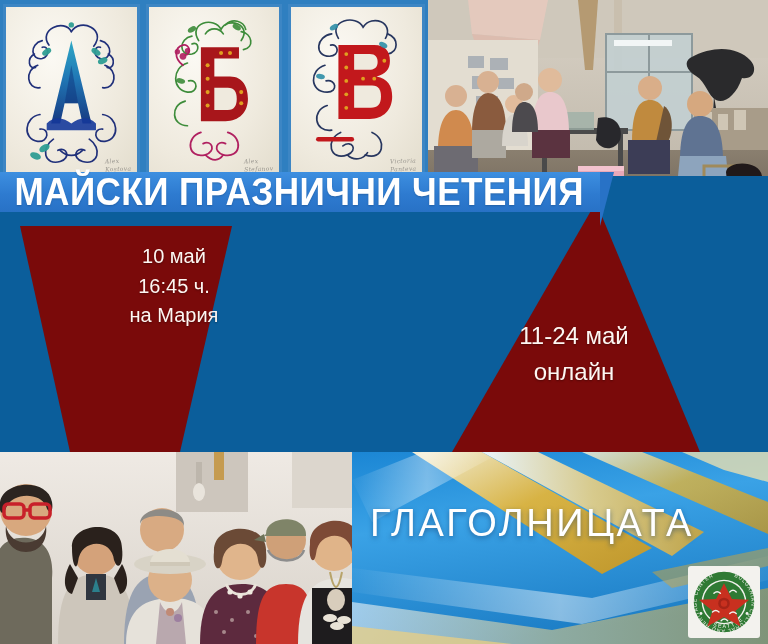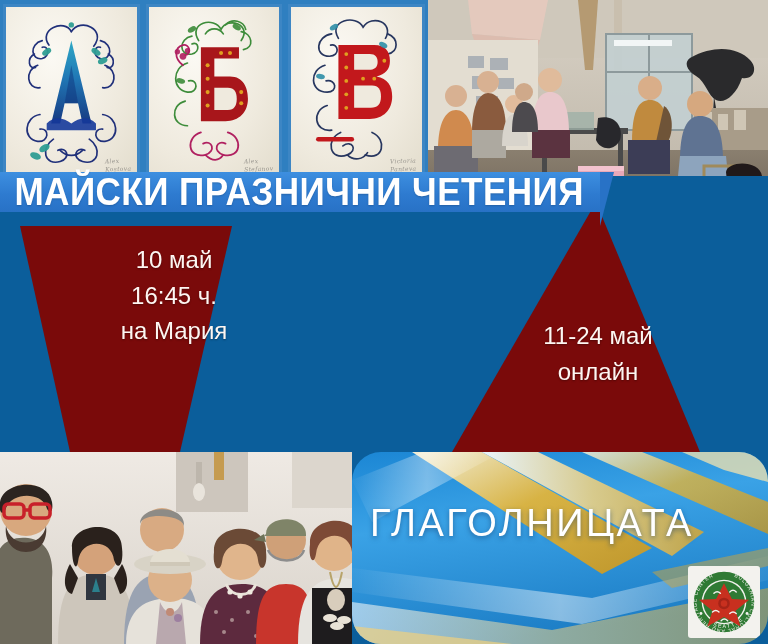--- a/index.html
+++ b/index.html
@@ -89,44 +89,43 @@
     white-space:nowrap;
     text-shadow:0 1px 2px rgba(0,0,0,.18);
   }
 
   
   .text-left{
     position:absolute;left:64px;top:242px;width:220px;
     z-index:7;
     text-align:center;
     color:#fdf6f2;
-    font-size:24px;line-height:1.48;
+    font-size:20px;line-height:1.48;
     text-shadow:0 1px 2px rgba(0,0,0,.35);
   }
   .text-right{
-    position:absolute;left:498px;top:318px;width:200px;
+    position:absolute;left:474px;top:318px;width:200px;
     z-index:7;
     text-align:center;
     color:#fdf6f2;
     font-size:24px;line-height:1.52;
     text-shadow:0 1px 2px rgba(0,0,0,.35);
   }
 
   
   .group-photo{
     position:absolute;left:0;top:452px;width:352px;height:192px;
     overflow:hidden;background:#cfc7bd;
   }
   .group-photo svg{position:absolute;inset:0;width:100%;height:100%;}
 
   
   .silk-panel{
     position:absolute;left:352px;top:452px;width:416px;height:192px;
     overflow:hidden;
-    border-radius:29px;
   }
   .silk-panel svg.silkbg{position:absolute;inset:0;width:100%;height:100%;}
   .silk-title{
     position:absolute;left:18px;top:50px;
     color:#ffffff;
     font-size:38px;
     letter-spacing:2.5px;
     font-weight:400;
     white-space:nowrap;
     text-shadow:0 2px 5px rgba(20,60,110,.55);

